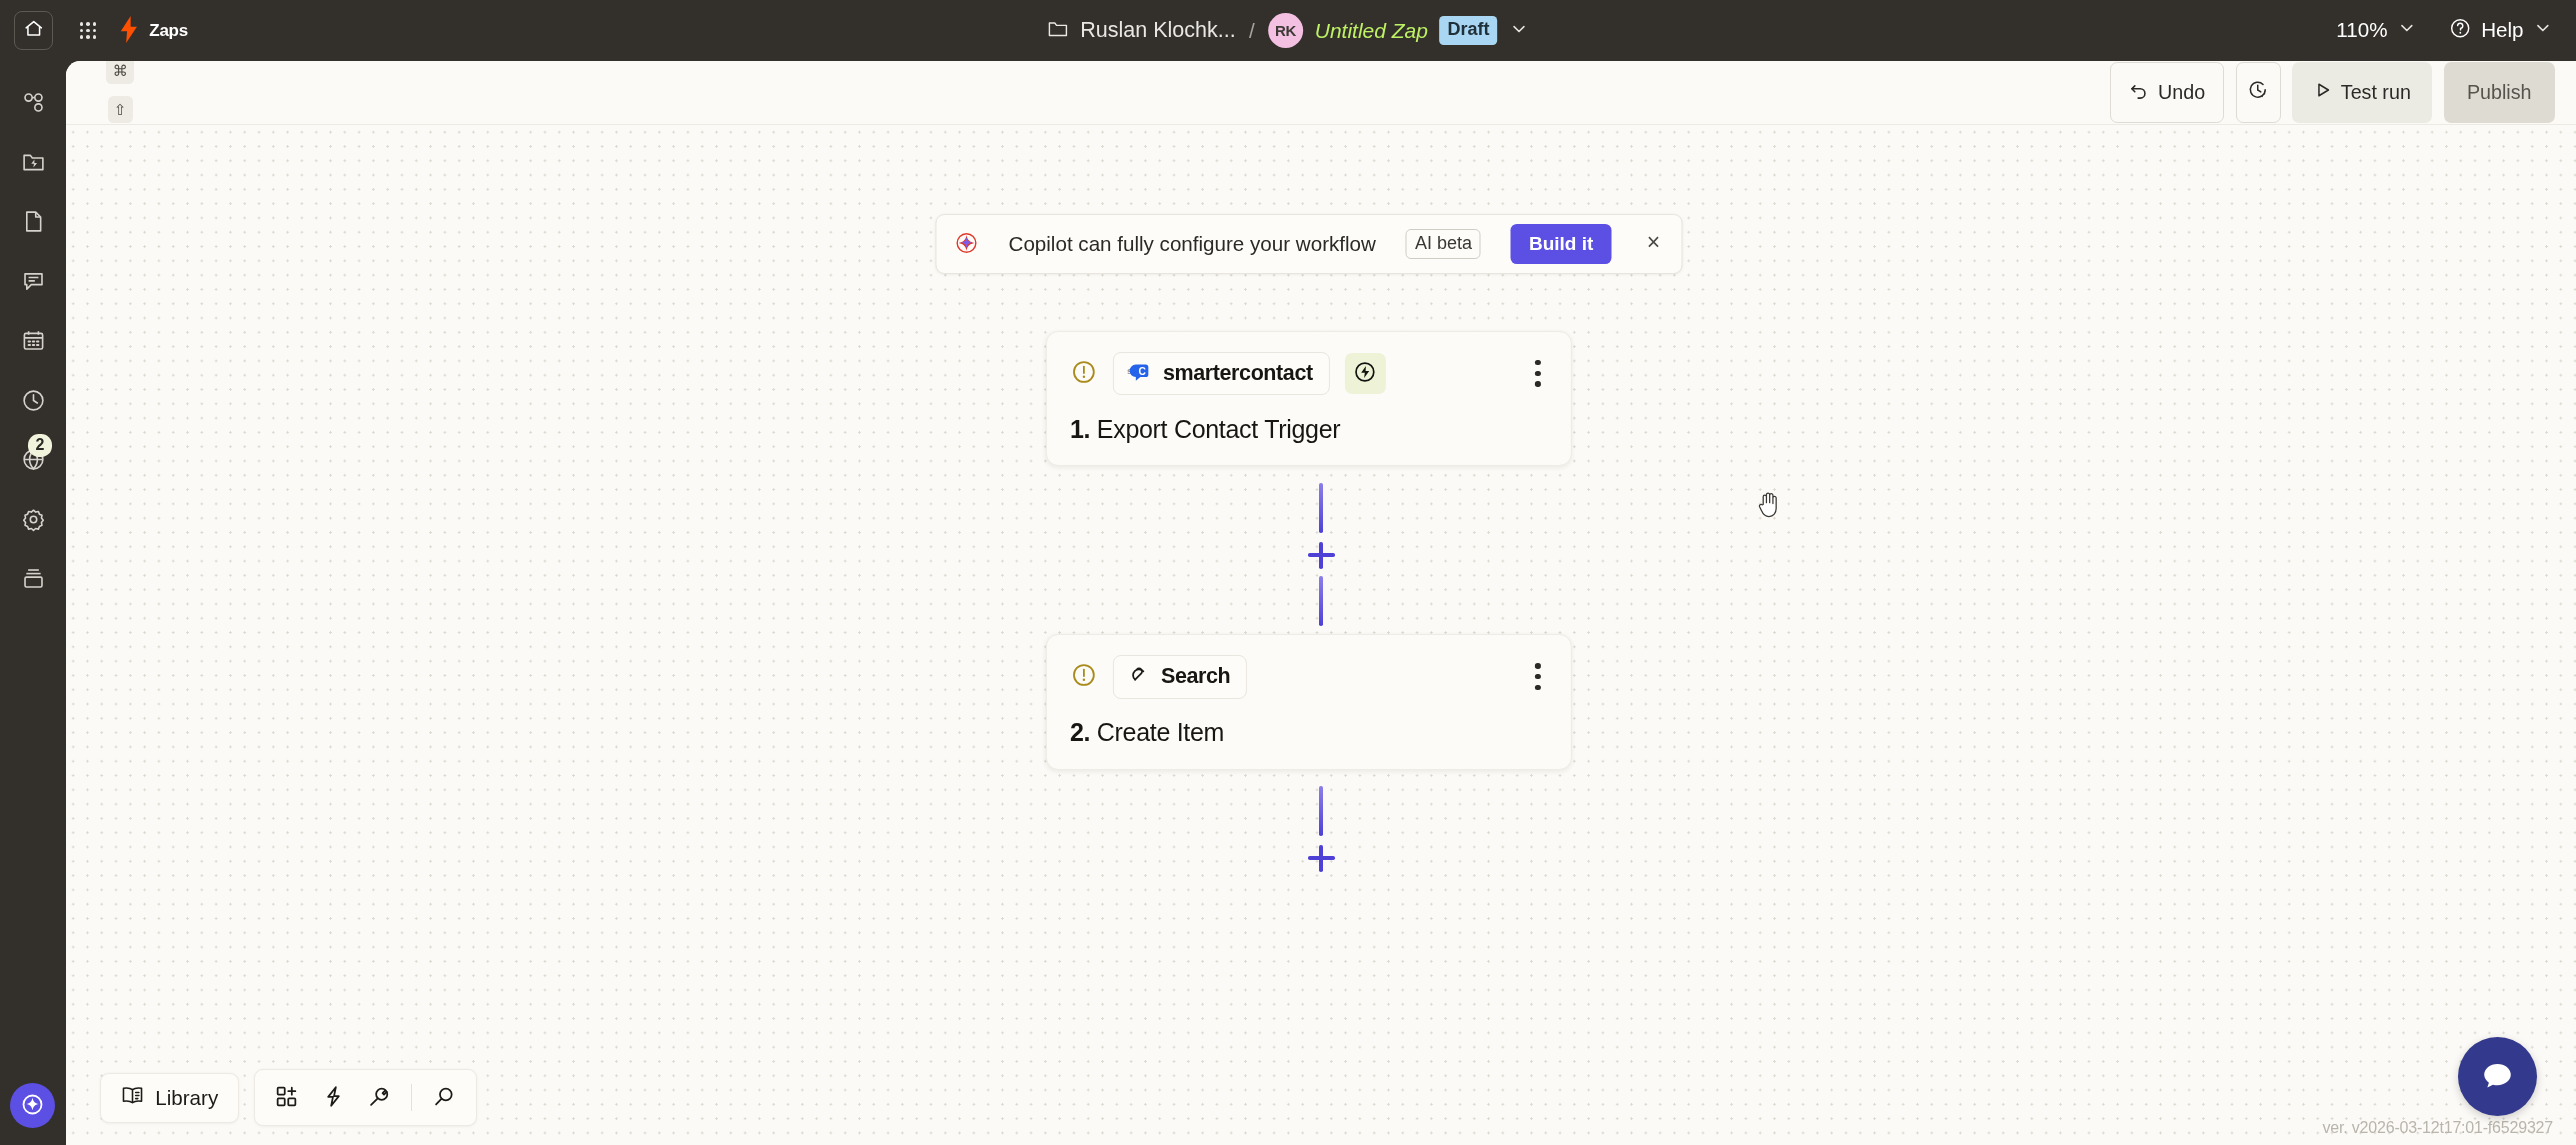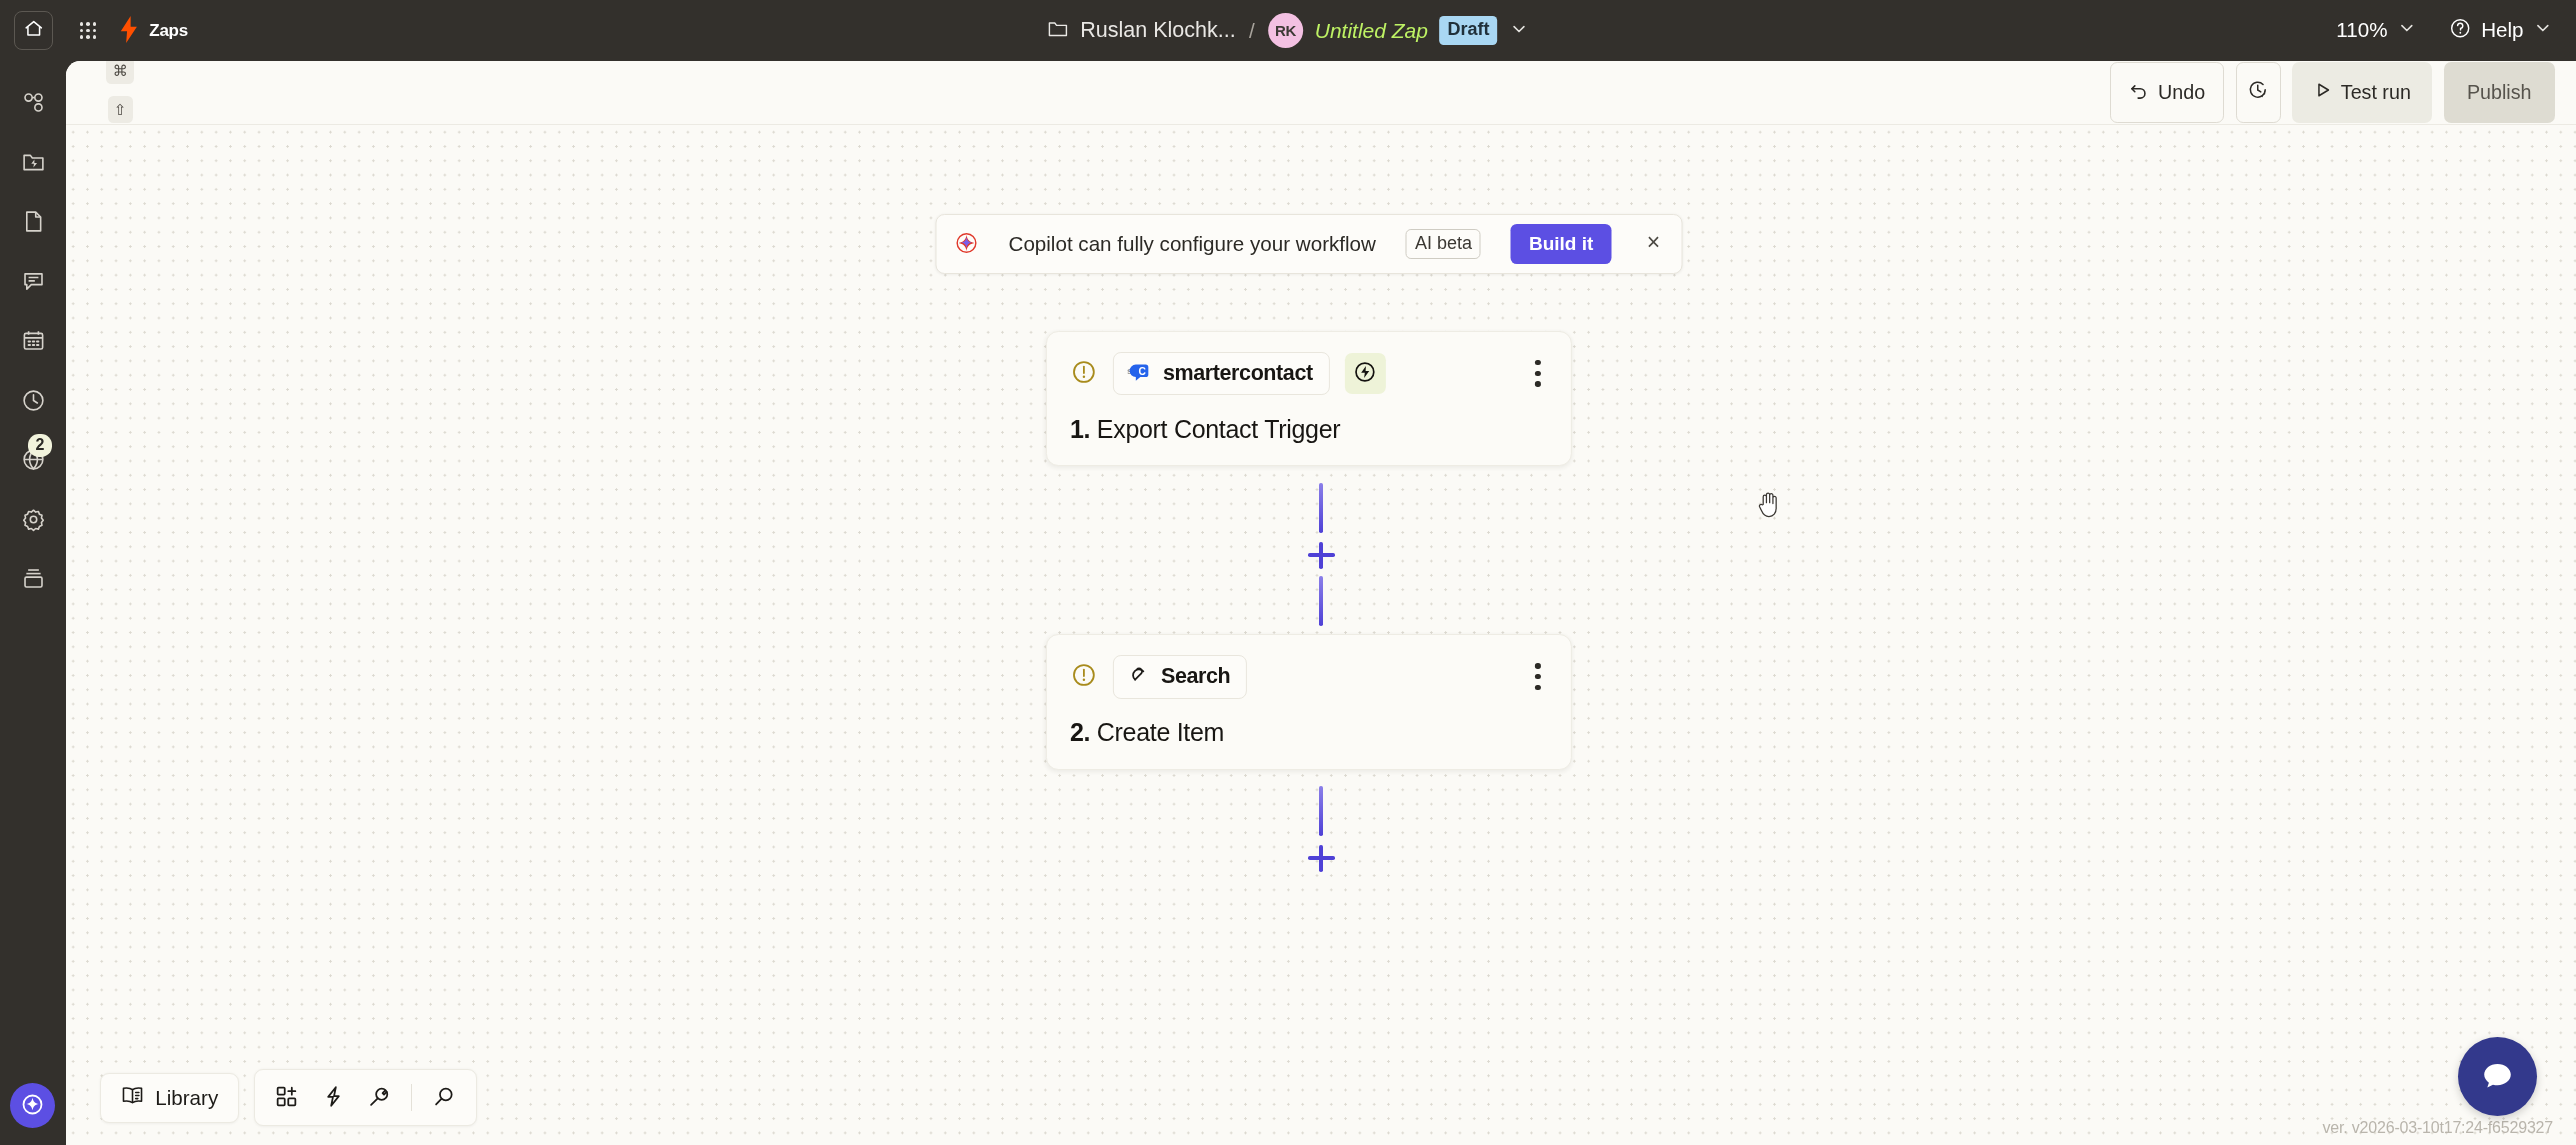--- a/index.html
+++ b/index.html
@@ -686,21 +686,21 @@
           <span>
             <svg width="23" height="23" viewBox="0 0 26 26" fill="none" stroke="#1d1b18" stroke-width="2" stroke-linecap="round">
               <circle cx="14.5" cy="10.8" r="6.6"></circle>
                 <path d="M9.5 15.8 3.5 22"></path>
             </svg>
           </span>
         </span>
       </div>
     </div>
 
-    <div class="version-text">ver. v2026-03-10t17:24-f6529327</div>
+    <div class="version-text">ver. v2026-03-12t17:01-f6529327</div>
 
     <div class="chat-fab">
       <span>
         <svg width="39" height="39" viewBox="0 0 44 44">
           <path d="M22 9c8.3 0 15 5.4 15 12s-6.7 12-15 12c-1.8 0-3.5-.25-5.1-.7l-6.4 3.1 1.8-5.2C9.2 28 7 24.7 7 21 7 14.4 13.7 9 22 9z" fill="#ffffff"></path>
         </svg>
       </span>
     </div>
 
   </div>

